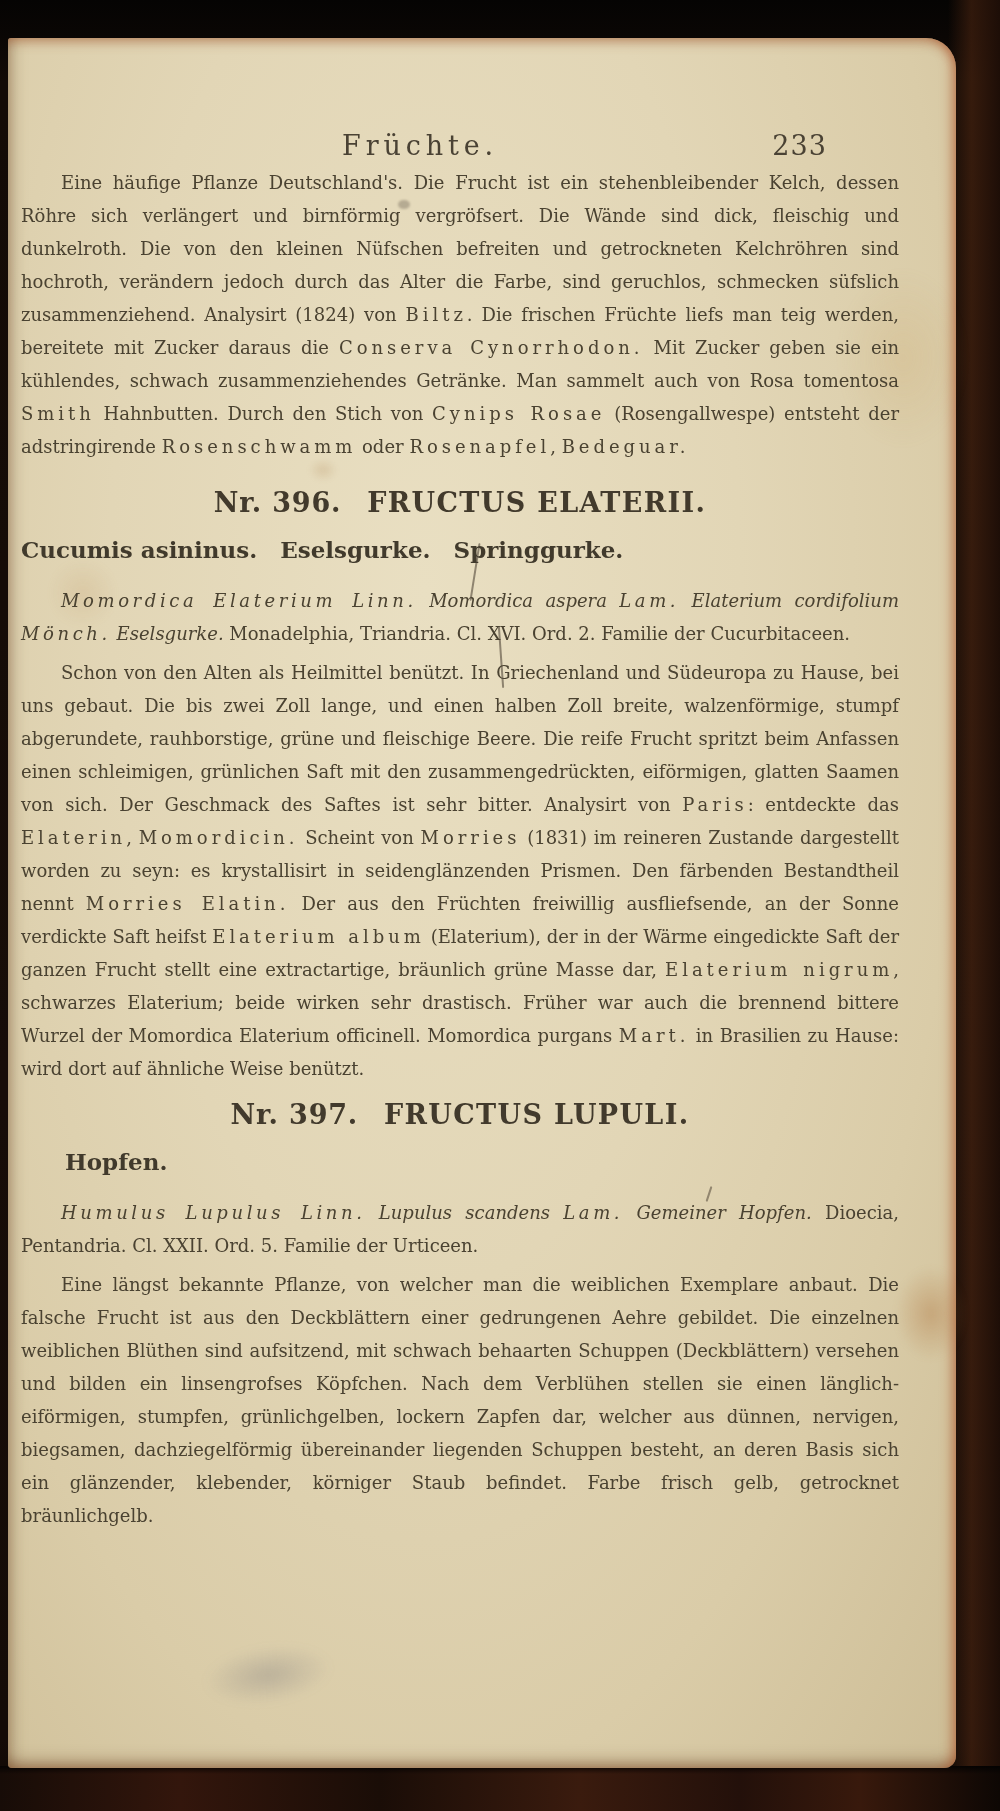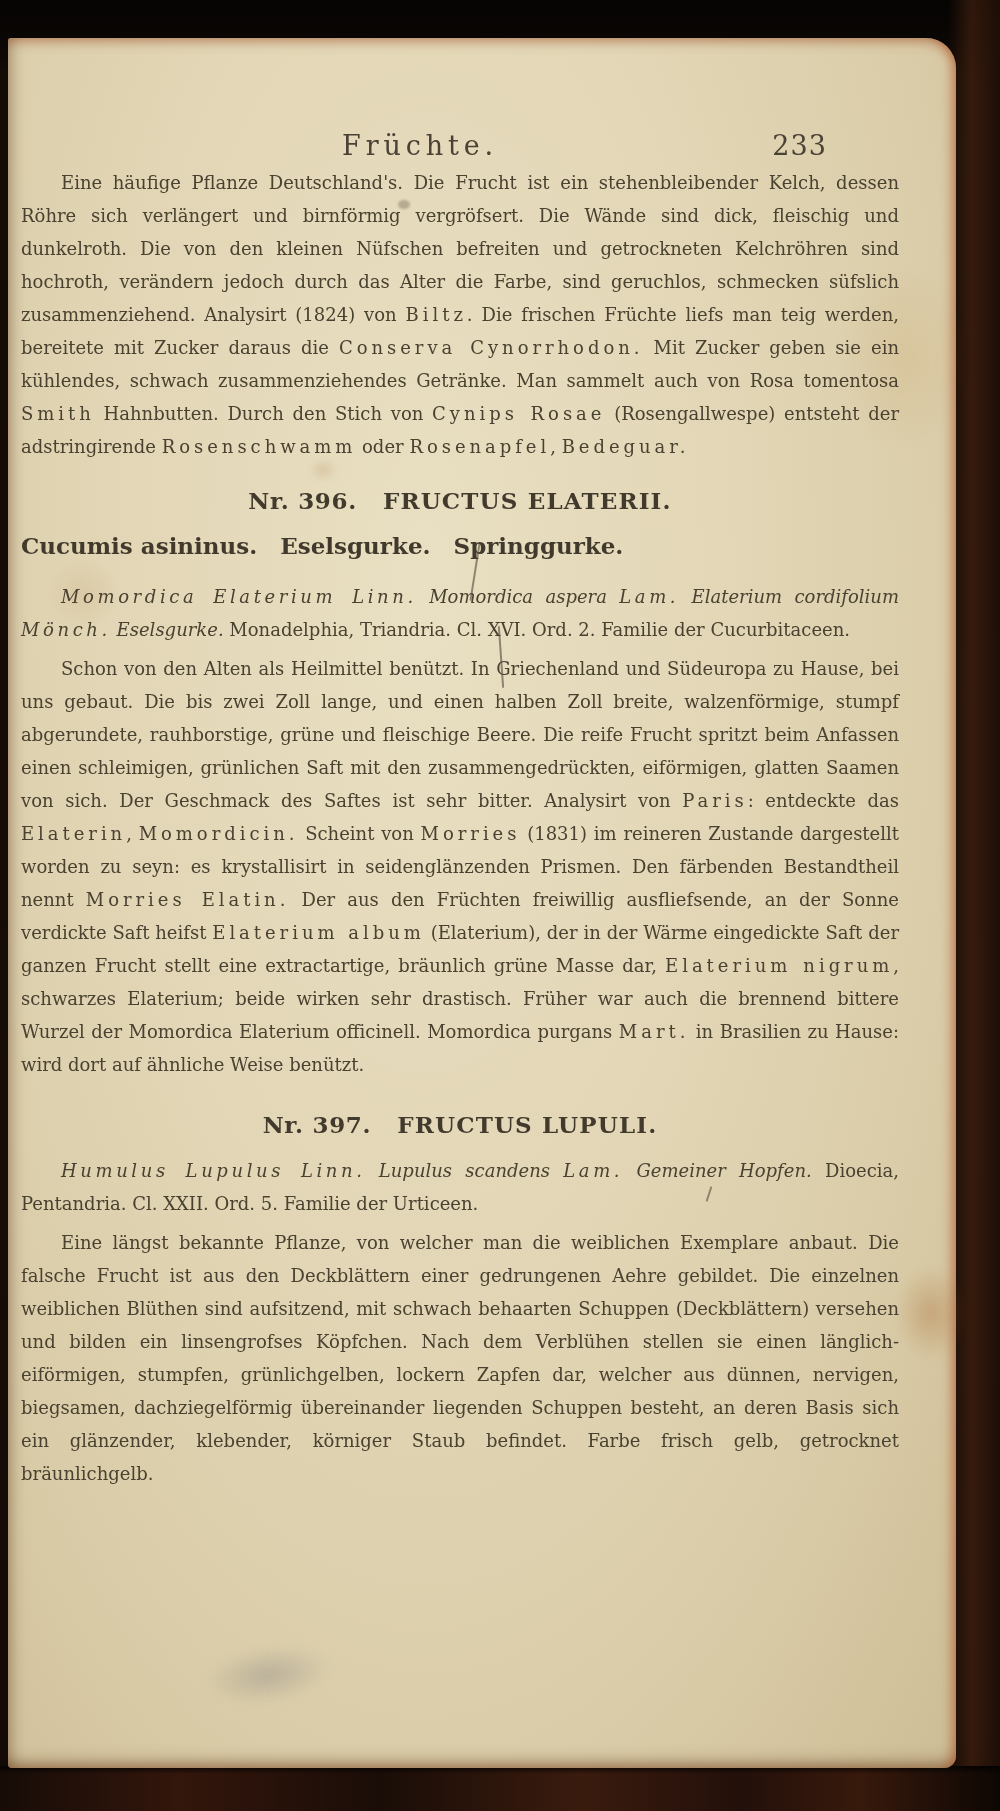--- a/index.html
+++ b/index.html
@@ -57,30 +57,30 @@
   p.body{font-size:18px;line-height:33px;text-align:justify;margin:0;
     color:#4a4231;}
   p.body.ind{text-indent:40px;}
   .p-first{margin-top:56px;}
 
   .seg-n{}
   .seg-sp{letter-spacing:.22em;}
   .seg-it{font-style:italic;}
   .seg-itsp{font-style:italic;letter-spacing:.2em;}
 
-  h2.entry-no{margin:24px 0 14px 0;text-align:center;font-size:23px;
+  h2.entry-no{margin:24px 0 14px 0;text-align:center;font-size:27px;
     font-weight:bold;color:#423a2c;letter-spacing:.03em;}
   h2.entry-no .num{margin-right:26px;}
   h2.entry-no .lat{letter-spacing:.05em;}
   h3.species{margin:14px 0 16px 0;font-size:23px;font-weight:bold;color:#413a2c;
     line-height:36px;}
   h3.species .line2{display:block;padding-left:44px;}
   p.syn{margin-top:12px;margin-bottom:6px;text-indent:40px;}
   p.desc{}
-  .e397 h2.entry-no{margin-top:30px;}
+  .e397 h2.entry-no{margin-top:14px;}
 </style>
 </head>
 <body>
 
 <div class="scene">
   <div class="spine-shadow"></div>
   <div class="floor"></div>
 
   <div class="page">
     <div class="stain s1"></div>
@@ -109,20 +109,21 @@
         <h3 class="species">Cucumis asininus. Eselsgurke. Springgurke.</h3>
         <p class="body syn"><span class="seg-itsp">Momordica Elaterium Linn.</span><span class="seg-n">  </span><span class="seg-it">Momordica aspera </span><span class="seg-itsp">Lam.</span><span class="seg-n">  </span><span class="seg-it">Elaterium cordifolium </span><span class="seg-itsp">Mönch.</span><span class="seg-n">  </span><span class="seg-it">Eselsgurke.</span><span class="seg-n">  Monadelphia, Triandria.  Cl. XVI.  Ord. 2.  Familie der Cucurbitaceen.</span></p>
         <p class="body ind desc"><span class="seg-n">Schon von den Alten als Heilmittel benützt.  In Griechenland und Südeuropa zu Hause, bei uns gebaut.  Die bis zwei Zoll lange, und einen halben Zoll breite, walzenförmige, stumpf abgerundete, rauhborstige, grüne und fleischige Beere.  Die reife Frucht spritzt beim Anfassen einen schleimigen, grünlichen Saft mit den zusammengedrückten, eiförmigen, glatten Saamen von sich.  Der Geschmack des Saftes ist sehr bitter.  Analysirt von </span><span class="seg-sp">Paris</span><span class="seg-n">: entdeckte das </span><span class="seg-sp">Elaterin</span><span class="seg-n">, </span><span class="seg-sp">Momordicin.</span><span class="seg-n">  Scheint von </span><span class="seg-sp">Morries</span><span class="seg-n"> (1831) im reineren Zustande dargestellt worden zu seyn: es krystallisirt in seidenglänzenden Prismen.  Den färbenden Bestandtheil nennt </span><span class="seg-sp">Morries Elatin.</span><span class="seg-n">  Der aus den Früchten freiwillig ausfliefsende, an der Sonne verdickte Saft heifst </span><span class="seg-sp">Elaterium album</span><span class="seg-n"> (Elaterium), der in der Wärme eingedickte Saft der ganzen Frucht stellt eine extractartige, bräunlich grüne Masse dar, </span><span class="seg-sp">Elaterium nigrum</span><span class="seg-n">, schwarzes Elaterium; beide wirken sehr drastisch.  Früher war auch die brennend bittere Wurzel der Momordica Elaterium officinell.  Momordica purgans </span><span class="seg-sp">Mart.</span><span class="seg-n"> in Brasilien zu Hause: wird dort auf ähnliche Weise benützt.</span></p>
       </div>
 
       <div class="entry e397">
         <h2 class="entry-no">
           <span class="num">Nr. 397.</span><span class="lat">FRUCTUS LUPULI.</span>
         </h2>
         <h3 class="species">
+          <span class="line2">Hopfen.</span>
         </h3>
         <p class="body syn"><span class="seg-itsp">Humulus Lupulus Linn.</span><span class="seg-n">  </span><span class="seg-it">Lupulus scandens </span><span class="seg-itsp">Lam.</span><span class="seg-n">  </span><span class="seg-it">Gemeiner Hopfen.</span><span class="seg-n">  Dioecia, Pentandria.  Cl. XXII.  Ord. 5.  Familie der Urticeen.</span></p>
         <p class="body ind desc"><span class="seg-n">Eine längst bekannte Pflanze, von welcher man die weiblichen Exemplare anbaut.  Die falsche Frucht ist aus den Deckblättern einer gedrungenen Aehre gebildet.  Die einzelnen weiblichen Blüthen sind aufsitzend, mit schwach behaarten Schuppen (Deckblättern) versehen und bilden ein linsengrofses Köpfchen.  Nach dem Verblühen stellen sie einen länglich-eiförmigen, stumpfen, grünlichgelben, lockern Zapfen dar, welcher aus dünnen, nervigen, biegsamen, dachziegelförmig übereinander liegenden Schuppen besteht, an deren Basis sich ein glänzender, klebender, körniger Staub befindet.  Farbe frisch gelb, getrocknet bräunlichgelb.</span></p>
       </div>
 
     </div>
   </div>
 </div>
 
 </body></html>

